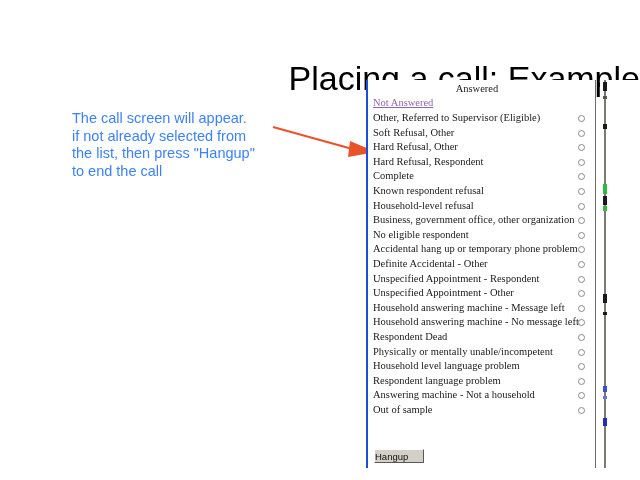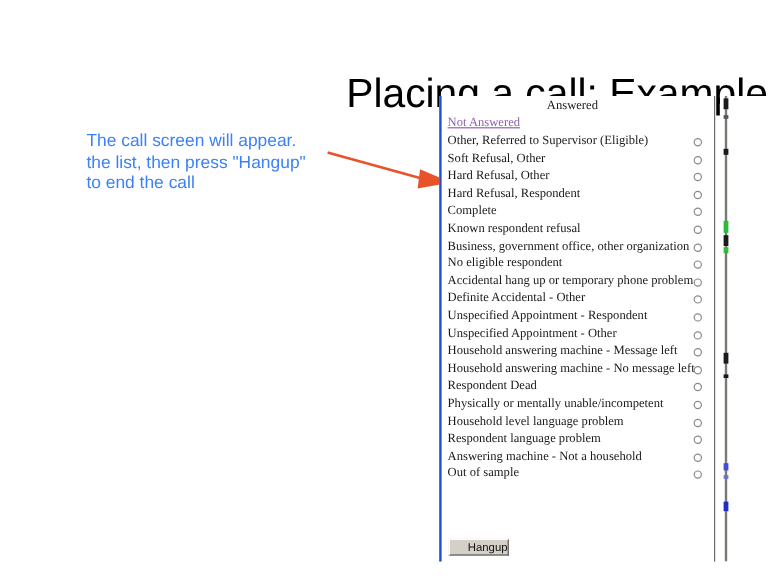--- a/index.html
+++ b/index.html
@@ -140,21 +140,21 @@
     border-radius: 50%;
     background: #1a1a1a;
   }
 
   #hangup-button {
     position: absolute;
     left: 6px;
     width: 50px;
     height: 14px;
     line-height: 13px;
-    text-align: right;
+    text-align: left;
     font-family: "Liberation Sans", sans-serif;
     font-size: 9.5px;
     color: #101010;
     background: #d4d0c8;
     border-top: 1px solid #ffffff;
     border-left: 1px solid #ffffff;
     border-right: 1px solid #5a5a5a;
     border-bottom: 1px solid #5a5a5a;
     box-sizing: border-box;
     cursor: pointer;
@@ -184,20 +184,21 @@
     width: 4px;
   }
 </style>
 </head>
 <body>
 
 <h1 id="slide-title">Placing a call: Example</h1>
 
 <div id="instruction-text">
   <span class="line">The call screen will appear.</span>
+  <span class="line">if not already selected from</span>
   <span class="line">the list, then press "Hangup"</span>
   <span class="line">to end the call</span>
 </div>
 
 <svg id="callout-arrow" viewBox="0 0 106 44" preserveAspectRatio="none">
   <line x1="1" y1="5" x2="84" y2="28" stroke="#E8532A" stroke-width="2.2"></line>
   <polygon points="78,19 104,30 76,35" fill="#E8532A"></polygon>
 </svg>
 
 <div id="call-screen-panel">
@@ -223,20 +224,24 @@
         <div class="outcome-row">
           <span class="outcome-label">Hard Refusal, Respondent</span>
           <span class="outcome-radio"></span>
         </div>
         <div class="outcome-row">
           <span class="outcome-label">Complete</span>
           <span class="outcome-radio"></span>
         </div>
         <div class="outcome-row">
           <span class="outcome-label">Known respondent refusal</span>
+          <span class="outcome-radio"></span>
+        </div>
+        <div class="outcome-row">
+          <span class="outcome-label">Household-level refusal</span>
           <span class="outcome-radio"></span>
         </div>
         <div class="outcome-row">
           <span class="outcome-label">Business, government office, other organization</span>
           <span class="outcome-radio"></span>
         </div>
         <div class="outcome-row">
           <span class="outcome-label">No eligible respondent</span>
           <span class="outcome-radio"></span>
         </div>

